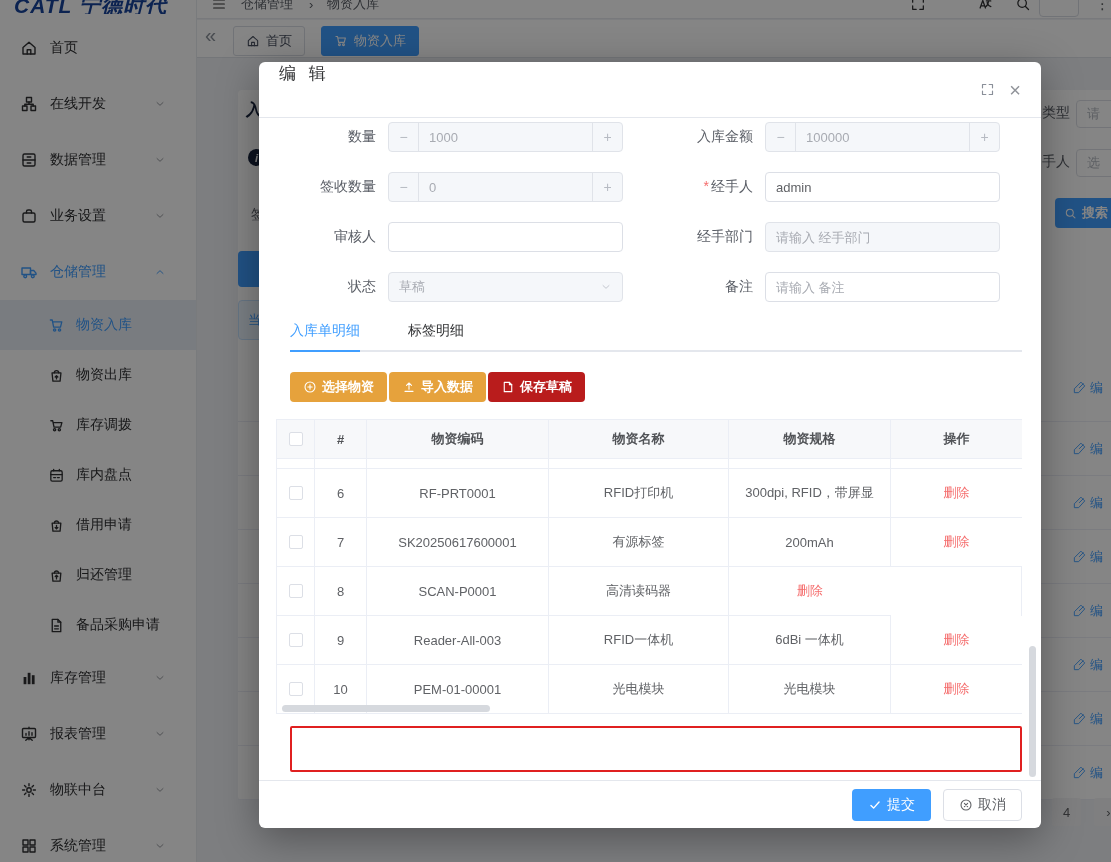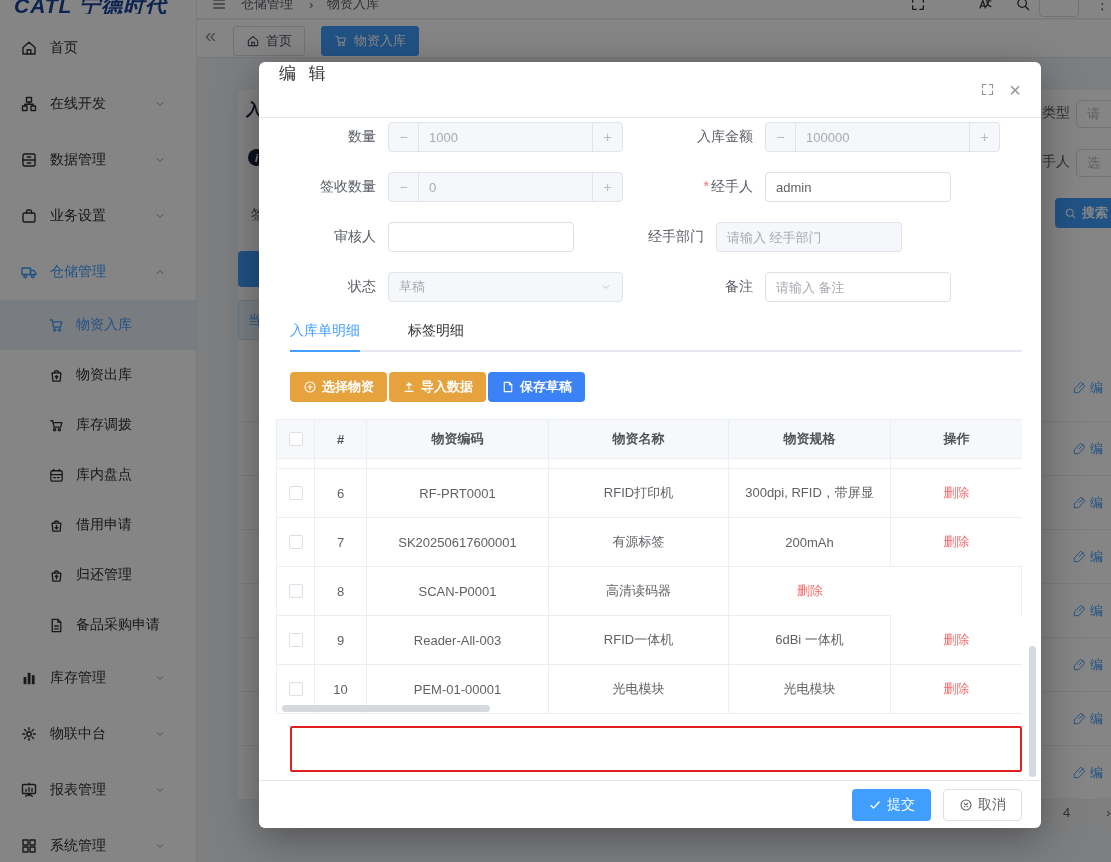--- a/index.html
+++ b/index.html
@@ -73,37 +73,37 @@
   .f-row { display:flex; align-items:center; height:30px; margin-bottom:20px; }
   .f-label { width:98px; text-align:right; padding-right:12px; color:#5a5e66; font-size:14px; flex:none; white-space:nowrap; }
   .f-label.wide { width:142px; }
   .req { color:#F56C6C; margin-right:2px; }
   .ctrl { width:235px; flex:none; }
   .stepper { display:flex; height:30px; background:#f5f7fa; border:1px solid #e0e3e9; border-radius:4px; overflow:hidden; }
   .stepper .st-btn { width:30px; flex:none; display:flex; align-items:center; justify-content:center; color:#b6bac2; font-size:14px; cursor:not-allowed; }
   .stepper .st-btn.minus { border-right:1px solid #e0e3e9; }
   .stepper .st-btn.plus { border-left:1px solid #e0e3e9; }
   .stepper .st-val { flex:1; display:flex; align-items:center; padding-left:10px; color:#a8abb2; font-size:13px; }
-  .txt-input { width:186px; height:30px; border:1px solid #dcdfe6; border-radius:4px; padding:0 10px; font-size:13px; color:#606266; font-family:inherit; background:#fff; outline:none; }
+  .txt-input { width:235px; height:30px; border:1px solid #dcdfe6; border-radius:4px; padding:0 10px; font-size:13px; color:#606266; font-family:inherit; background:#fff; outline:none; }
   .txt-input::placeholder { color:#a8abb2; }
   .txt-input.disabled { background:#f5f7fa; border-color:#e0e3e9; }
   .sel { height:30px; background:#f5f7fa; border:1px solid #e0e3e9; border-radius:4px; display:flex; align-items:center; padding:0 10px; color:#a8abb2; font-size:13px; cursor:not-allowed; }
   .sel .chev { margin-left:auto; width:12px; height:12px; color:#bfc3cb; }
 
   
   .m-tabs { margin-top:8px; border-bottom:2px solid #e4e7ed; display:flex;gap:12px; }
   .m-tab { font-size:14px; color:#303133; padding-bottom:10px; margin-right:36px; cursor:pointer; margin-bottom:-2px; }
   .m-tab.active { color:#409EFF; border-bottom:2px solid #409EFF; }
 
   
   .m-toolbar { margin-top:20px; display:flex; gap:2px; }
   .tb-btn { height:30px; border-radius:4px; border:none; color:#fff; font-size:13px; font-weight:bold; display:flex; align-items:center; gap:5px; padding:0 13px; cursor:pointer; font-family:inherit; }
   .tb-btn .ico { width:14px; height:14px; }
   .tb-warning { background:#E6A23C; }
-  .tb-info { background:#3b82f6;text-align:right; }
+  .tb-info { background:#b91c1c;text-align:right; }
 
   
   .m-table { margin-top:17px; margin-left:-14px; width:746px; border:1px solid #ebeef5; border-bottom:none; position:relative; font-size:13px; }
   .t-row { display:grid; grid-template-columns:38px 52px 182px 180px 162px 131px; }
   .tc { border-bottom:1px solid #ebeef5; border-right:1px solid #ebeef5; display:flex; align-items:center; justify-content:center; overflow:hidden; white-space:nowrap; color:#606266; }
   .tc:last-child { border-right:none; }
   .t-head .tc { height:39px; background:#f7f8fa; font-weight:bold; color:#515357; }
   .t-sliver .tc { height:10px; border-bottom:1px solid #ebeef5; background:#fff; }
   .t-body .tc { height:49px; background:#fff; }
   .tc.op { border-left:1px solid #ebeef5; margin-left:-1px; }
@@ -284,39 +284,39 @@
         <span class="lbl">库存管理</span>
         <span class="ico chev">
             <svg viewBox="0 0 18 18" fill="none" stroke="currentColor" stroke-width="1.4" stroke-linecap="round" stroke-linejoin="round">
               <path d="M4.5 6.8 9 11l4.5-4.2"></path>
             </svg>
           </span>
       </div>
       <div class="side-item">
         <span class="ico">
             <svg viewBox="0 0 18 18" fill="none" stroke="currentColor" stroke-width="1.4" stroke-linecap="round" stroke-linejoin="round">
+              <rect x="2.5" y="3.5" width="13" height="9" rx="1"></rect>
+              <path d="M9 12.5v2.3M5.8 15.2 9 12.6l3.2 2.6M9 3.5V2.2M6 10.2V8.4M9 10.2V6.6M12 10.2V7.6"></path>
+            </svg>
+          </span>
+        <span class="lbl">报表管理</span>
+        <span class="ico chev">
+            <svg viewBox="0 0 18 18" fill="none" stroke="currentColor" stroke-width="1.4" stroke-linecap="round" stroke-linejoin="round">
+              <path d="M4.5 6.8 9 11l4.5-4.2"></path>
+            </svg>
+          </span>
+      </div>
+      <div class="side-item">
+        <span class="ico">
+            <svg viewBox="0 0 18 18" fill="none" stroke="currentColor" stroke-width="1.4" stroke-linecap="round" stroke-linejoin="round">
               <circle cx="9" cy="9" r="2.2"></circle>
               <path d="M9 2.6v2.1M9 13.3v2.1M2.6 9h2.1M13.3 9h2.1M4.5 4.5l1.5 1.5M12 12l1.5 1.5M13.5 4.5 12 6M6 12l-1.5 1.5"></path>
             </svg>
           </span>
         <span class="lbl">物联中台</span>
-        <span class="ico chev">
-            <svg viewBox="0 0 18 18" fill="none" stroke="currentColor" stroke-width="1.4" stroke-linecap="round" stroke-linejoin="round">
-              <path d="M4.5 6.8 9 11l4.5-4.2"></path>
-            </svg>
-          </span>
-      </div>
-      <div class="side-item">
-        <span class="ico">
-            <svg viewBox="0 0 18 18" fill="none" stroke="currentColor" stroke-width="1.4" stroke-linecap="round" stroke-linejoin="round">
-              <rect x="2.5" y="3.5" width="13" height="9" rx="1"></rect>
-              <path d="M9 12.5v2.3M5.8 15.2 9 12.6l3.2 2.6M9 3.5V2.2M6 10.2V8.4M9 10.2V6.6M12 10.2V7.6"></path>
-            </svg>
-          </span>
-        <span class="lbl">报表管理</span>
         <span class="ico chev">
             <svg viewBox="0 0 18 18" fill="none" stroke="currentColor" stroke-width="1.4" stroke-linecap="round" stroke-linejoin="round">
               <path d="M4.5 6.8 9 11l4.5-4.2"></path>
             </svg>
           </span>
       </div>
       <div class="side-item">
         <span class="ico">
             <svg viewBox="0 0 18 18" fill="none" stroke="currentColor" stroke-width="1.4" stroke-linecap="round" stroke-linejoin="round">
               <rect x="3" y="3" width="5" height="5"></rect>

